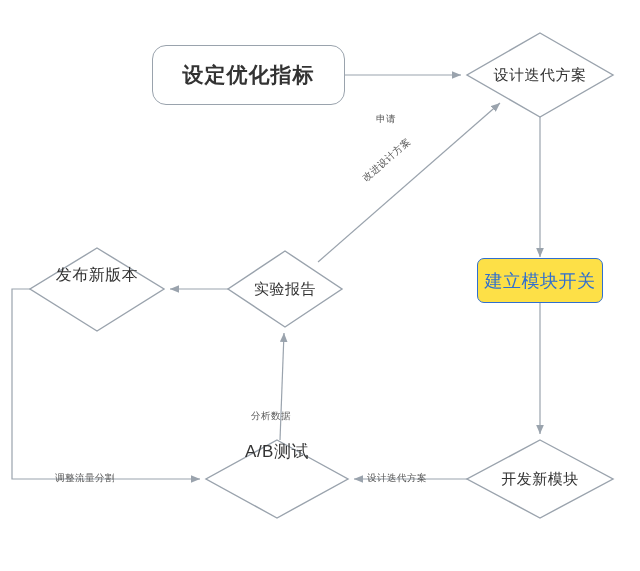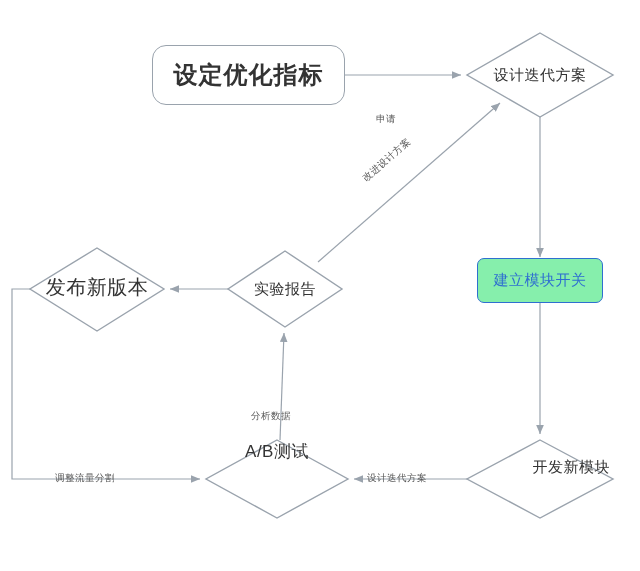--- a/index.html
+++ b/index.html
@@ -33,30 +33,30 @@
     align-items: center;
     justify-content: center;
     text-align: center;
     color: #333333;
   }
   
   .node-rounded {
     border: 1.6px solid #9aa3ad;
     border-radius: 14px;
     background: #ffffff;
-    font-size: 24px;
+    font-size: 21px;
     font-weight: bold;
     letter-spacing: 1px;
   }
   
   .node-rounded-blue {
     border: 1.6px solid #2f6fd0;
     border-radius: 7px;
-    background: #86efac;
-    font-size: 15px;
+    background: #fde047;
+    font-size: 18px;
     color: #2f6fd0;
     letter-spacing: 0.5px;
   }
   
   .node-label {
     position: absolute;
     display: flex;
     align-items: center;
     justify-content: center;
     text-align: center;
@@ -121,33 +121,33 @@
   </div>
 
   <div class="node node-rounded-blue" style="left:477px; top:258px; width:126px; height:45px;">
     <span>建立模块开关</span>
   </div>
 
   <div class="node-label" style="left:470px; top:60px; width:140px; height:30px;">
     <span>设计迭代方案</span>
   </div>
 
-  <div class="node-label" style="left:470px; top:452px; width:140px; height:30px;justify-content:flex-end;">
+  <div class="node-label" style="left:470px; top:464px; width:140px; height:30px;">
     <span>开发新模块</span>
   </div>
 
   <div class="node-label" style="left:207px; top:435px; width:140px; height:32px; font-size:17px;">
     <span>A/B测试</span>
   </div>
 
   <div class="node-label" style="left:229px; top:274px; width:112px; height:30px;">
     <span>实验报告</span>
   </div>
 
-  <div class="node-label" style="left:32px; top:272px; width:130px; height:30px; font-size:20px;">
+  <div class="node-label" style="left:32px; top:260px; width:130px; height:30px; font-size:16px;">
     <span>发布新版本</span>
   </div>
 
   <div class="edge-label" style="left:376px; top:69px;margin-top:44px;">申请</div>
 
   <div class="edge-label rot" style="left:360px; top:175px; transform: rotate(-41deg);">改进设计方案</div>
 
   <div class="edge-label" style="left:251px; top:373px;margin-top:37px;">分析数据</div>
 
   <div class="edge-label" style="left:367px; top:472px;">设计迭代方案</div>

